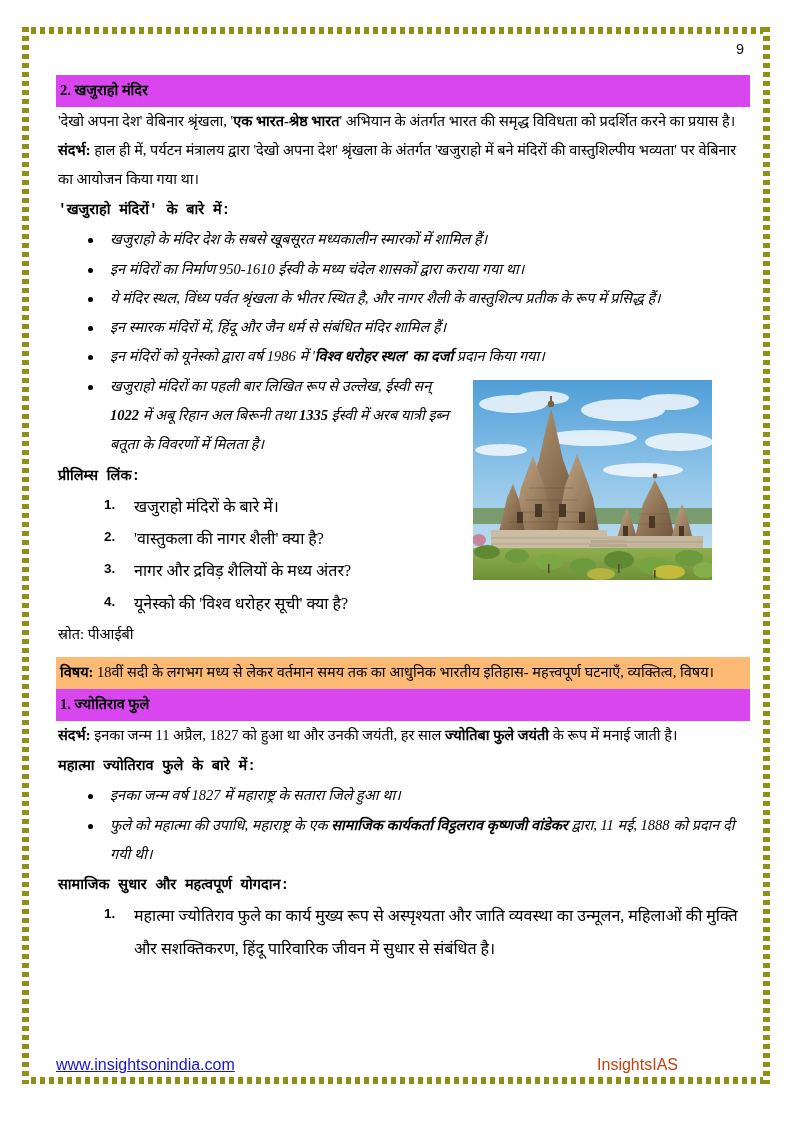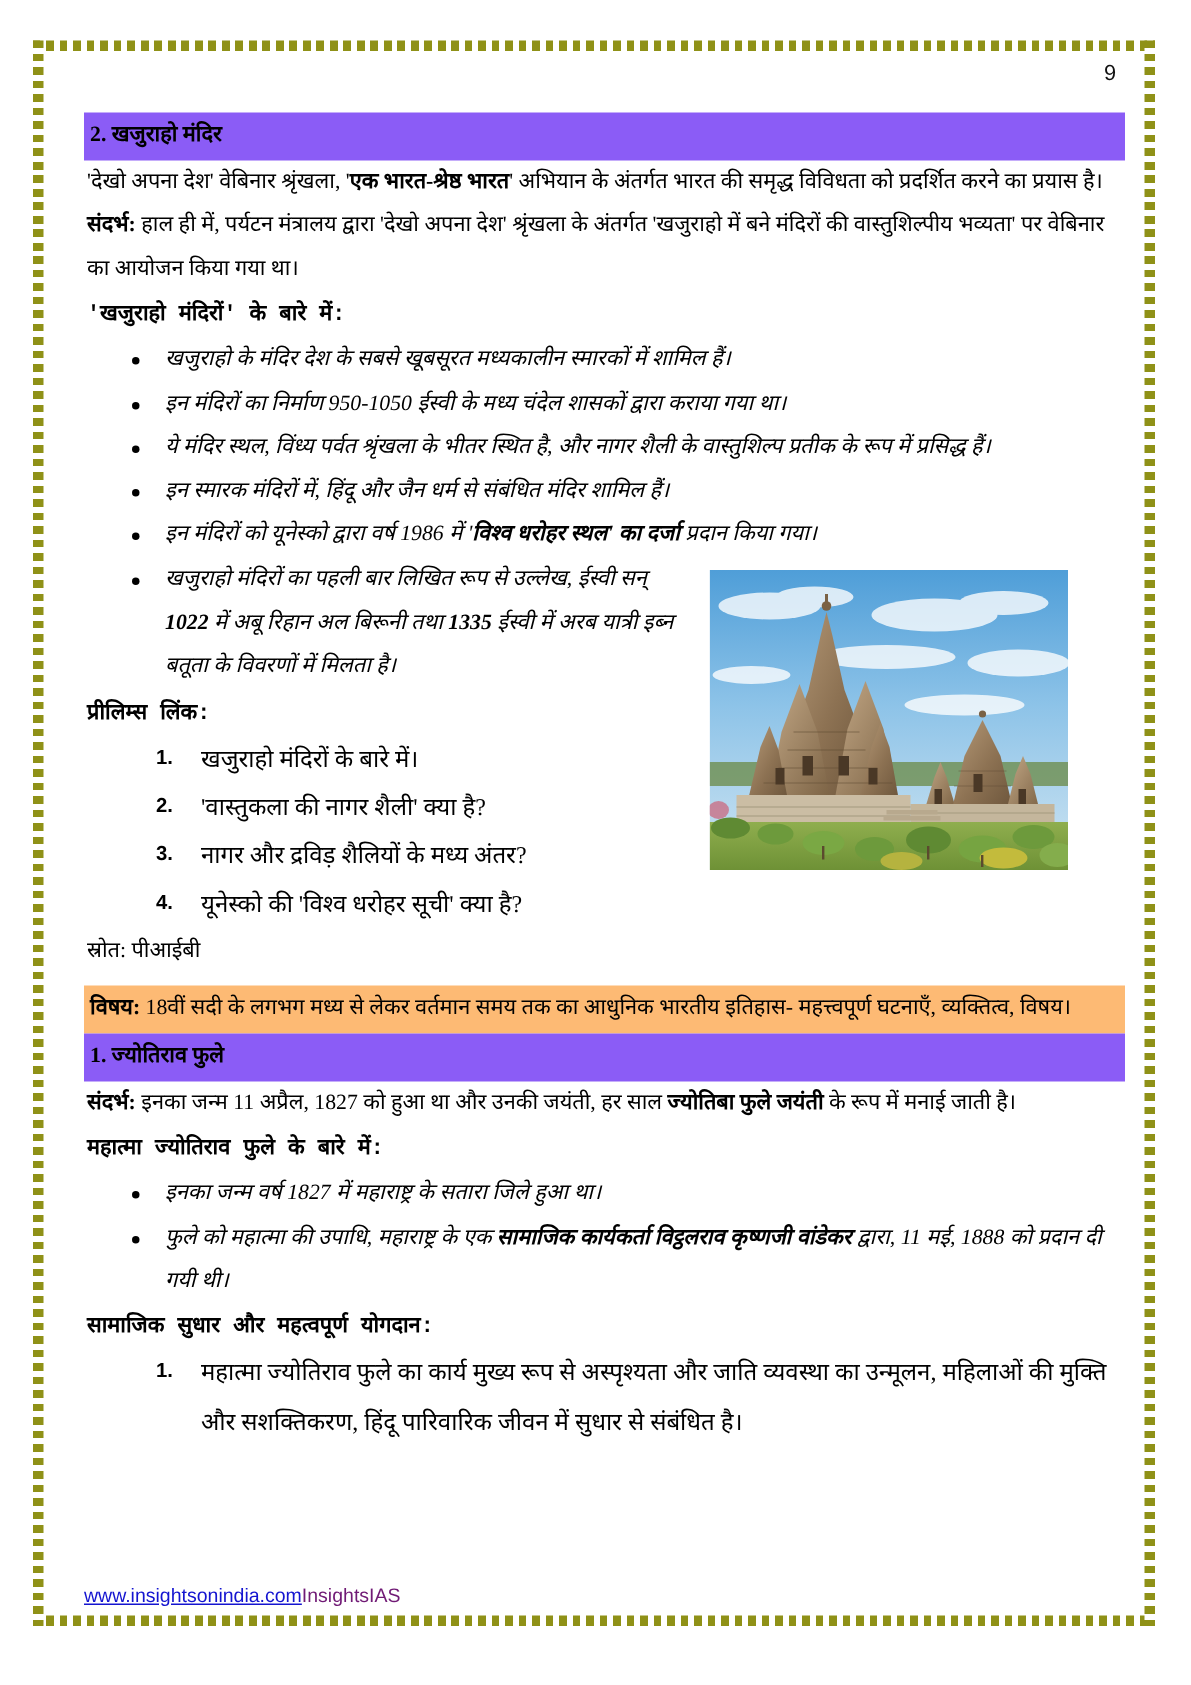--- a/index.html
+++ b/index.html
@@ -59,21 +59,21 @@
 
   
   .band {
     width: 694px;
     box-sizing: border-box;
     padding: 5px 4px 6px 4px;
     font-weight: bold;
     font-size: 14.5px;
     line-height: 1.45;
   }
-  .band-yellow { background: #8b5cf6; }
+  .band-yellow { background: #d946ef; }
   .band-orange { background: #fdba74; font-weight: normal; }
   .band-orange b { font-weight: bold; }
 
   
   p.para {
     margin: 0;
     padding: 0 2px;
     font-size: 14.5px;
     line-height: 2.02;
     text-align: left;
@@ -152,30 +152,31 @@
     shape-outside: margin-box;
   }
 
   
   #footer {
     position: absolute;
     left: 56px;
     top: 1056px;
     width: 694px;
     display: flex;
+    justify-content: space-between;
     align-items: baseline;
     font-family: "Liberation Sans", sans-serif;
-    font-size: 13px;
+    font-size: 16px;
   }
   #footer .site-link {
     color: #1414d0;
     text-decoration: underline;
   }
   #footer .brand {
-    color: #701a75;
+    color: #c2410c;
     padding-right: 72px;
   }
 
   b, strong { font-weight: bold; }
 </style>
 </head>
 <body>
 
 <div id="border-top"></div>
 <div id="border-bottom"></div>
@@ -193,21 +194,21 @@
   </p>
 
   <p class="para">
     <b>संदर्भ:</b><span> हाल ही में, पर्यटन मंत्रालय द्वारा 'देखो अपना देश' श्रृंखला के अंतर्गत 'खजुराहो में बने मंदिरों की वास्तुशिल्पीय भव्यता' पर वेबिनार का आयोजन किया गया था।</span>
   </p>
 
   <h4 class="subhead">'खजुराहो मंदिरों' के बारे में:</h4>
 
   <ul class="bullets">
     <li>खजुराहो के मंदिर देश के सबसे खूबसूरत मध्यकालीन स्मारकों में शामिल हैं।</li>
-    <li>इन मंदिरों का निर्माण 950-1050 ईस्वी के मध्य चंदेल शासकों द्वारा कराया गया था।</li>
+    <li>इन मंदिरों का निर्माण 950-1610 ईस्वी के मध्य चंदेल शासकों द्वारा कराया गया था।</li>
     <li>ये मंदिर स्थल, विंध्य पर्वत श्रृंखला के भीतर स्थित है, और नागर शैली के वास्तुशिल्प प्रतीक के रूप में प्रसिद्ध हैं।</li>
     <li>इन स्मारक मंदिरों में, हिंदू और जैन धर्म से संबंधित मंदिर शामिल हैं।</li>
     <li>
       <span>इन मंदिरों को यूनेस्को द्वारा वर्ष 1986 में '</span><b>विश्व धरोहर स्थल' का दर्जा</b><span> प्रदान किया गया।</span>
     </li>
   </ul>
 
   <div id="temple-photo">
     <svg width="239" height="200" viewBox="0 0 239 200" preserveAspectRatio="none">
       <defs>

